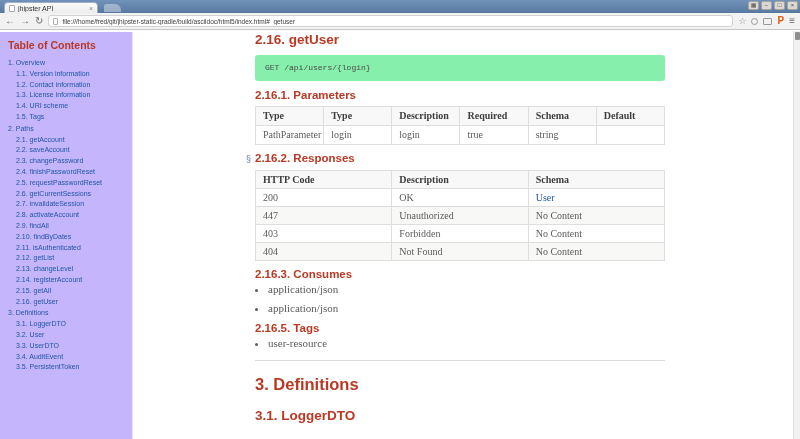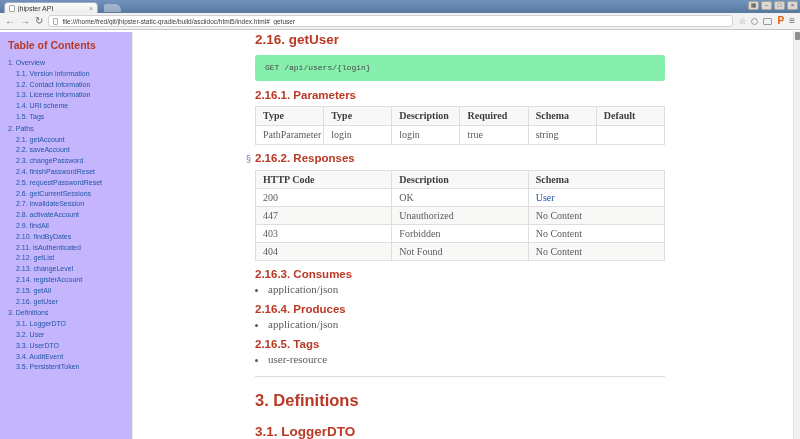--- a/index.html
+++ b/index.html
@@ -221,21 +221,20 @@
             <td>No Content</td>
           </tr>
         </tbody>
       </table>
 
       <div class="h-sub mb3 mt7">2.16.3. Consumes</div>
       <ul class="simple">
         <li>application/json</li>
       </ul>
 
-      <div class="h-sub mb3">2.16.4. Produces</div>
       <ul class="simple">
         <li>application/json</li>
       </ul>
 
       <div class="h-sub mb3">2.16.5. Tags</div>
       <ul class="simple">
         <li>user-resource</li>
       </ul>
 
       <hr class="sect-divider">

